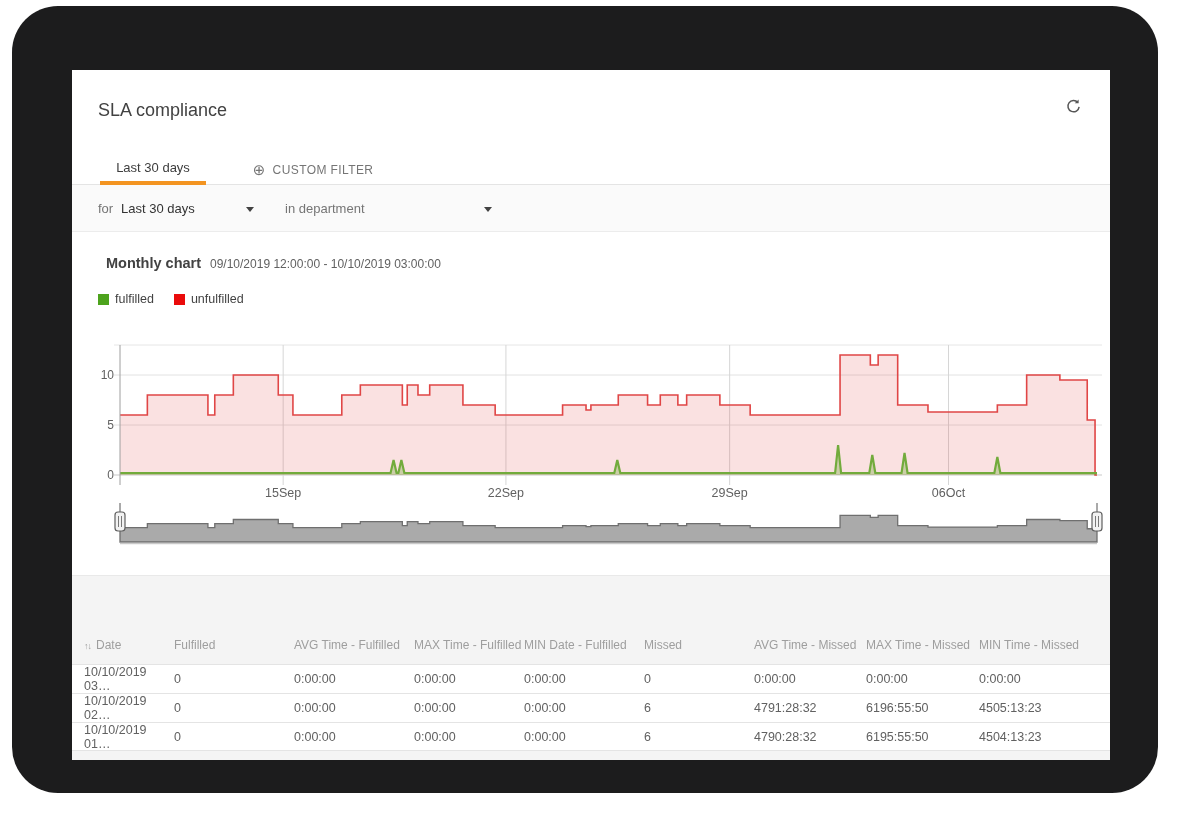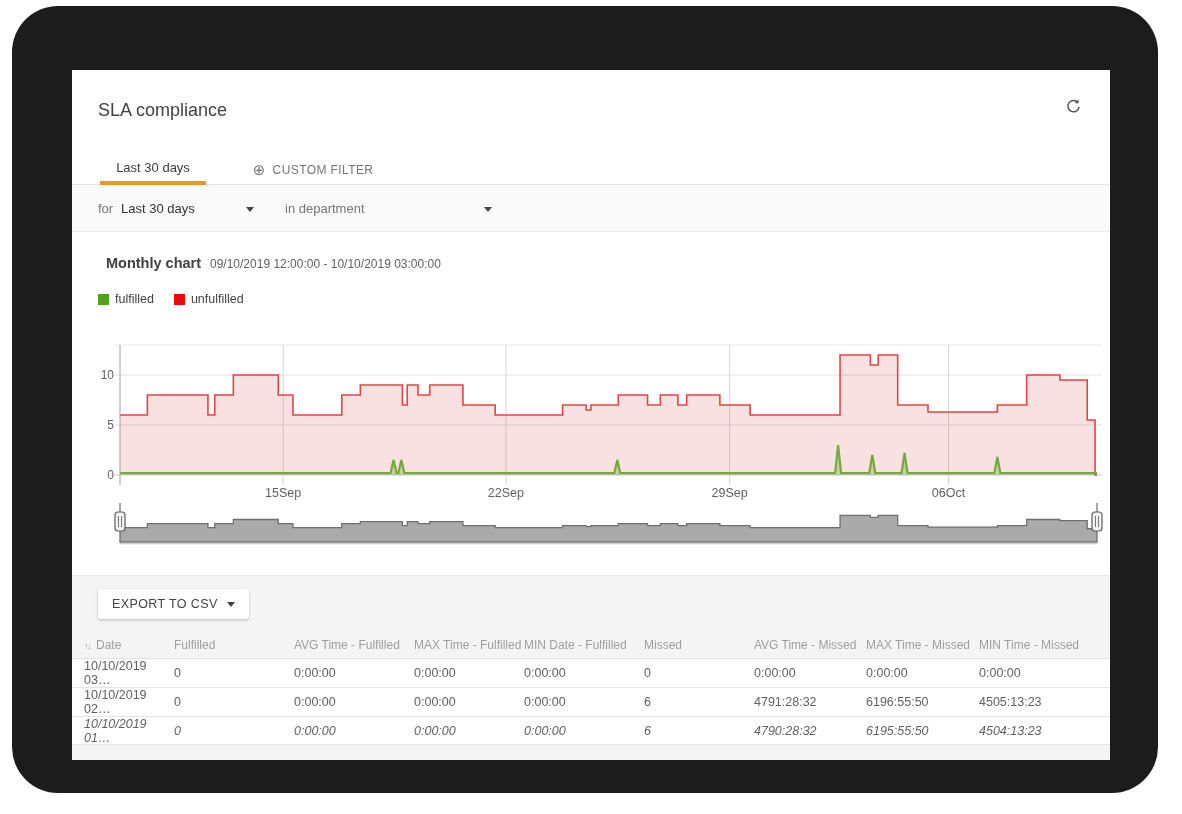--- a/index.html
+++ b/index.html
@@ -46,24 +46,24 @@
     background:#fff; border:none; border-radius:3px; box-shadow:0 1px 3px rgba(0,0,0,.25);
     font-size:12.5px; color:#424242; letter-spacing:.4px; display:flex; align-items:center;
     gap:9px; cursor:pointer; font-family:inherit; }
   .export-btn .caret { position:static; border-top-color:#424242; }
 
   .grid-row { display:grid; padding-left:12px;
     grid-template-columns:90px 120px 120px 110px 120px 110px 112px 113px 1fr;
     align-items:center; }
   .thead { position:absolute; top:55px; left:0; right:0; height:27px;
     font-size:12px; color:#9e9e9e; }
-  .tbody { position:absolute; top:82px; left:0; right:0; }
+  .tbody { position:absolute; top:88px; left:0; right:0; }
   .trow { height:29px; background:#fff; border-top:1px solid #e4e4e4;
     font-size:12.5px; color:#616161; }
-  .trow:last-child { border-bottom:1px solid #e4e4e4;font-style:italic; }
+  .trow:last-child { border-bottom:1px solid #e4e4e4; }
   .sort-icon { font-size:9px; color:#9e9e9e; margin-right:5px; letter-spacing:-1px; }
 </style>
 </head>
 <body>
 
 <div class="device"></div>
 
 <div class="card">
 
   <div class="page-title">SLA compliance</div>
@@ -140,24 +140,20 @@
       </g>
       <g>
         <line x1="1025" y1="1" x2="1025" y2="10" stroke="#555"></line>
         <rect x="1020" y="10" width="10" height="19" rx="3" fill="#f2f2f2" stroke="#5f5f5f" stroke-width="1.2"></rect>
         <line x1="1023.5" y1="14" x2="1023.5" y2="25" stroke="#6a6a6a" stroke-width="0.9"></line>
         <line x1="1026.5" y1="14" x2="1026.5" y2="25" stroke="#6a6a6a" stroke-width="0.9"></line>
       </g>
     </svg>
 
   <div class="table-section">
-    <button class="export-btn">
-      <span>EXPORT TO CSV</span>
-      <span class="caret"></span>
-    </button>
     <div class="thead grid-row">
         <div><span class="sort-icon">↑↓</span>Date</div>
         <div>Fulfilled</div>
         <div>AVG Time - Fulfilled</div>
         <div>MAX Time - Fulfilled</div>
         <div>MIN Date - Fulfilled</div>
         <div>Missed</div>
         <div>AVG Time - Missed</div>
         <div>MAX Time - Missed</div>
         <div>MIN Time - Missed</div>

